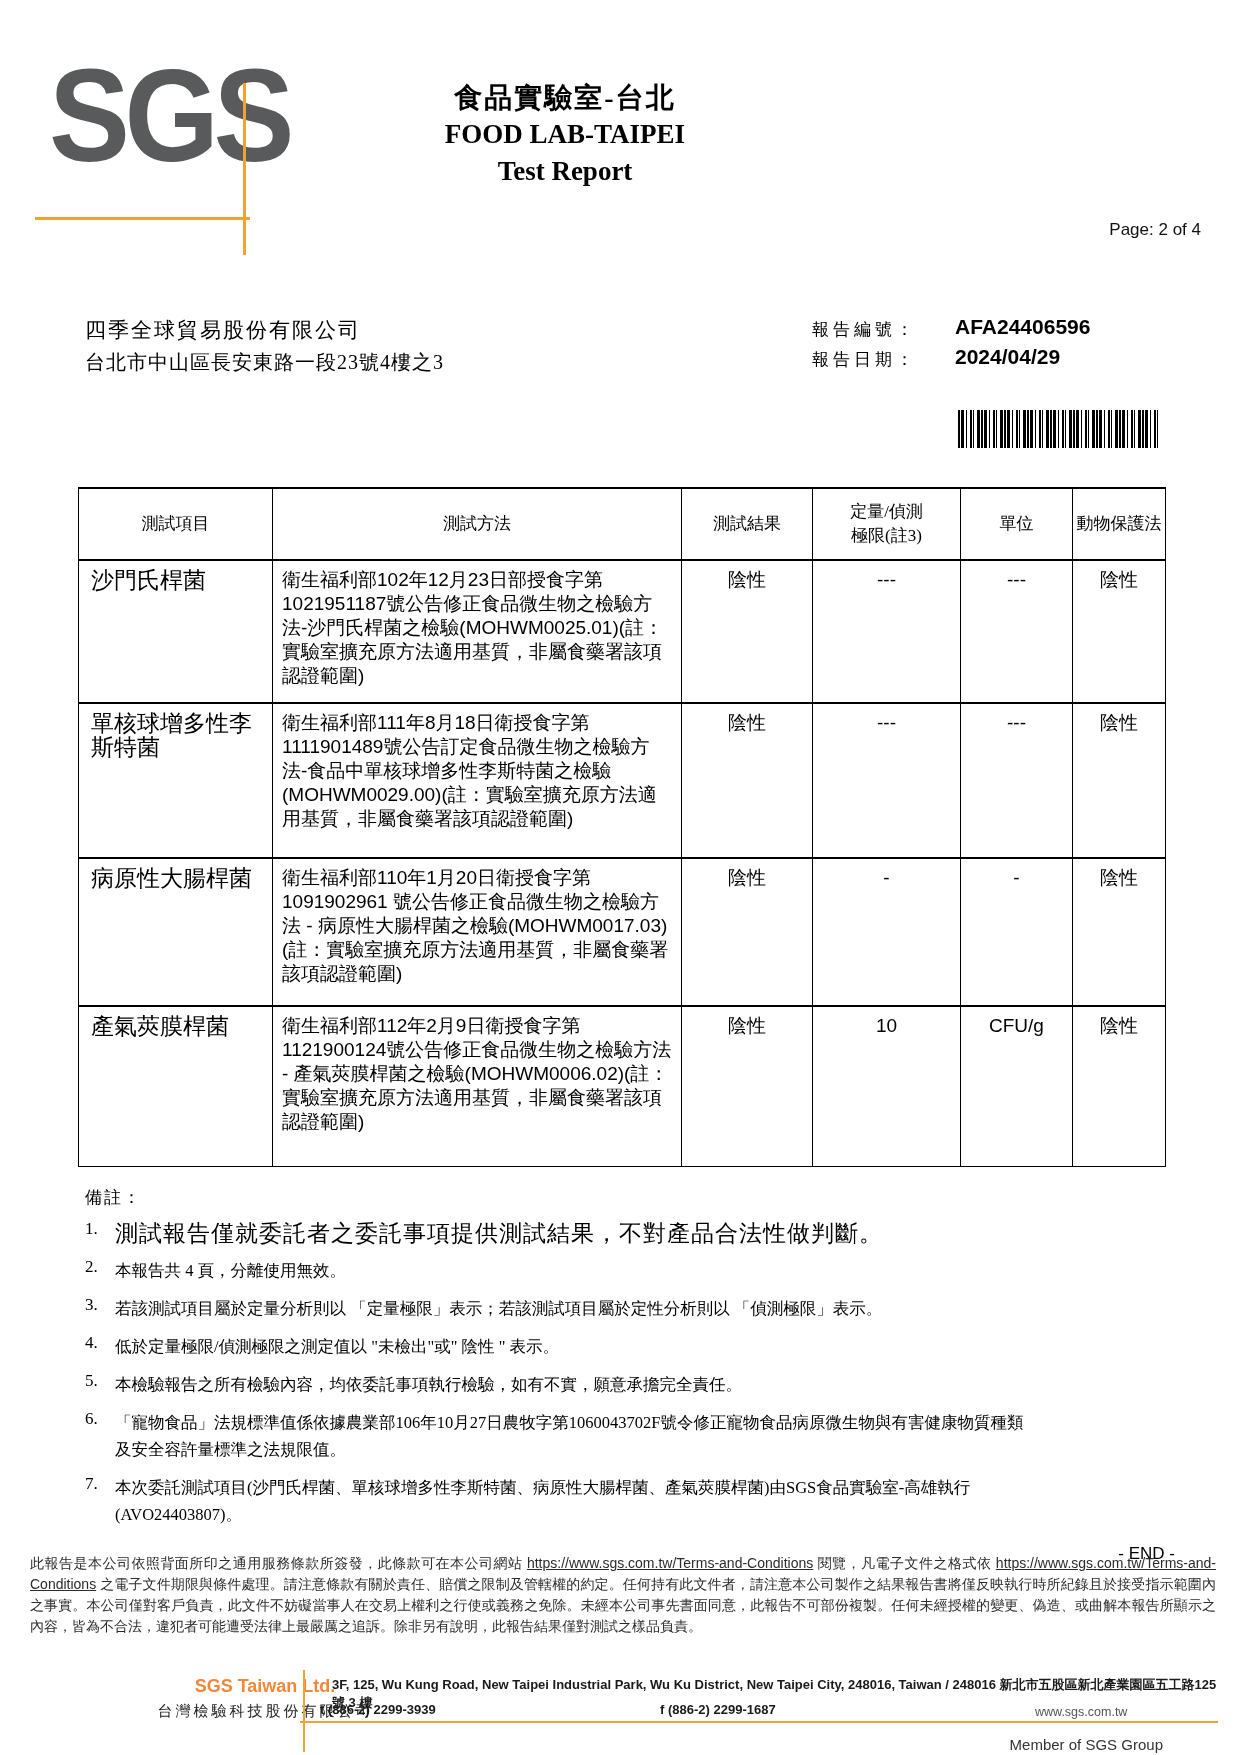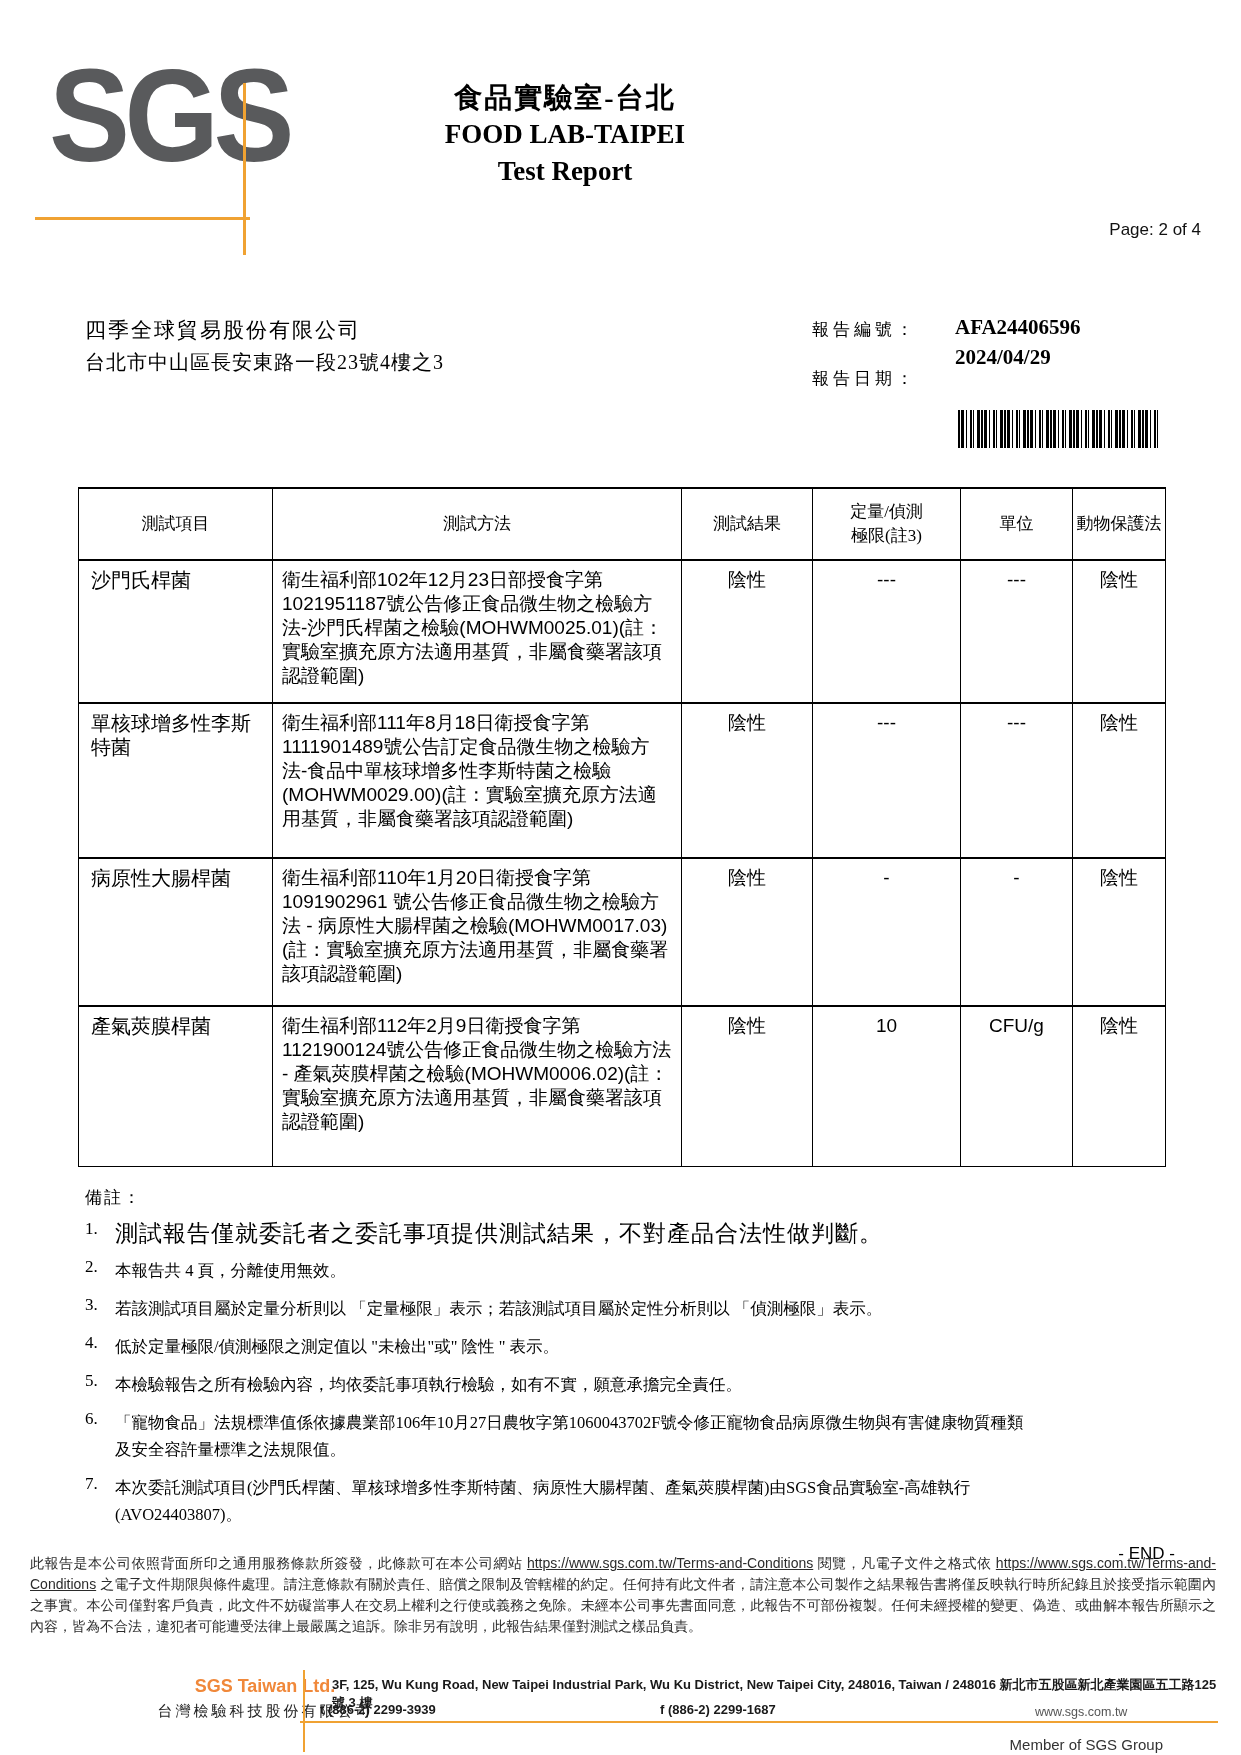--- a/index.html
+++ b/index.html
@@ -36,23 +36,23 @@
   .title-rep2 { font-size: 27px; line-height: 38px; }
 
   .page-indicator { position: absolute; right: 40px; top: 220px; font-size: 17px; color: #111; }
 
   
   .client-block { position: absolute; left: 85px; top: 314px; font-family: "Liberation Serif", serif; }
   .client-name    { font-size: 21px; letter-spacing: 2px; line-height: 32px; }
   .client-address { font-size: 20px; letter-spacing: 1px; line-height: 32px; }
 
   .meta-label { position: absolute; font-family: "Liberation Serif", serif; font-size: 17px; letter-spacing: 4px; text-align: center; }
-  .meta-value { position: absolute; font-weight: 700; font-size: 21px; font-family: Liberation Serif, serif; }
+  .meta-value { position: absolute; font-weight: 700; font-size: 21px; }
   .lbl-no   { left: 812px; top: 318px; }
-  .lbl-date { left: 812px; top: 348px; margin-top: 19px; }
+  .lbl-date { left: 812px; top: 348px; }
   .val-no   { left: 955px; top: 315px; }
   .val-date { left: 955px; top: 345px; }
 
   .barcode {
     position: absolute; left: 958px; top: 410px; width: 200px; height: 38px;
     background: repeating-linear-gradient(90deg,
       #000 0 2px, #fff 2px 3px, #000 3px 6px, #fff 6px 8px,
       #000 8px 9px, #fff 9px 12px, #000 12px 14px, #fff 14px 15px,
       #000 15px 16px, #fff 16px 19px, #000 19px 22px, #fff 22px 23px);
   }
@@ -67,21 +67,21 @@
     border-top-width: 2px; border-bottom-width: 2px;
     font-family: "Liberation Serif", serif; font-weight: 400;
     font-size: 17px; text-align: center; vertical-align: middle;
     white-space: pre-line; line-height: 24px;
   }
   .results-table td {
     border-top-width: 2px;
     vertical-align: top; font-size: 19px; line-height: 24px;
     padding: 7px 9px 6px 9px;
   }
-  td.c-item { font-size: 20px; padding-left: 12px; padding-right: 10px; margin-left: 16px; }
+  td.c-item { font-size: 23px; padding-left: 12px; padding-right: 10px; margin-left: 16px; }
   td.c-method { overflow-wrap: break-word; }
   td.c-center { text-align: center; }
 
   
   .notes { position: absolute; left: 85px; top: 1186px; width: 1090px; font-family: "Liberation Serif", serif; }
   .notes-title { font-size: 17px; letter-spacing: 2px; margin-bottom: 10px; }
   .note { display: flex; margin-bottom: 11px; }
   .note-num { width: 30px; flex: 0 0 30px; font-size: 17px; }
   .note-text { flex: 1; font-size: 16.5px; line-height: 27px; white-space: pre-line; }
   .note-big .note-text { font-size: 23px; line-height: 30px; letter-spacing: 1px; }

